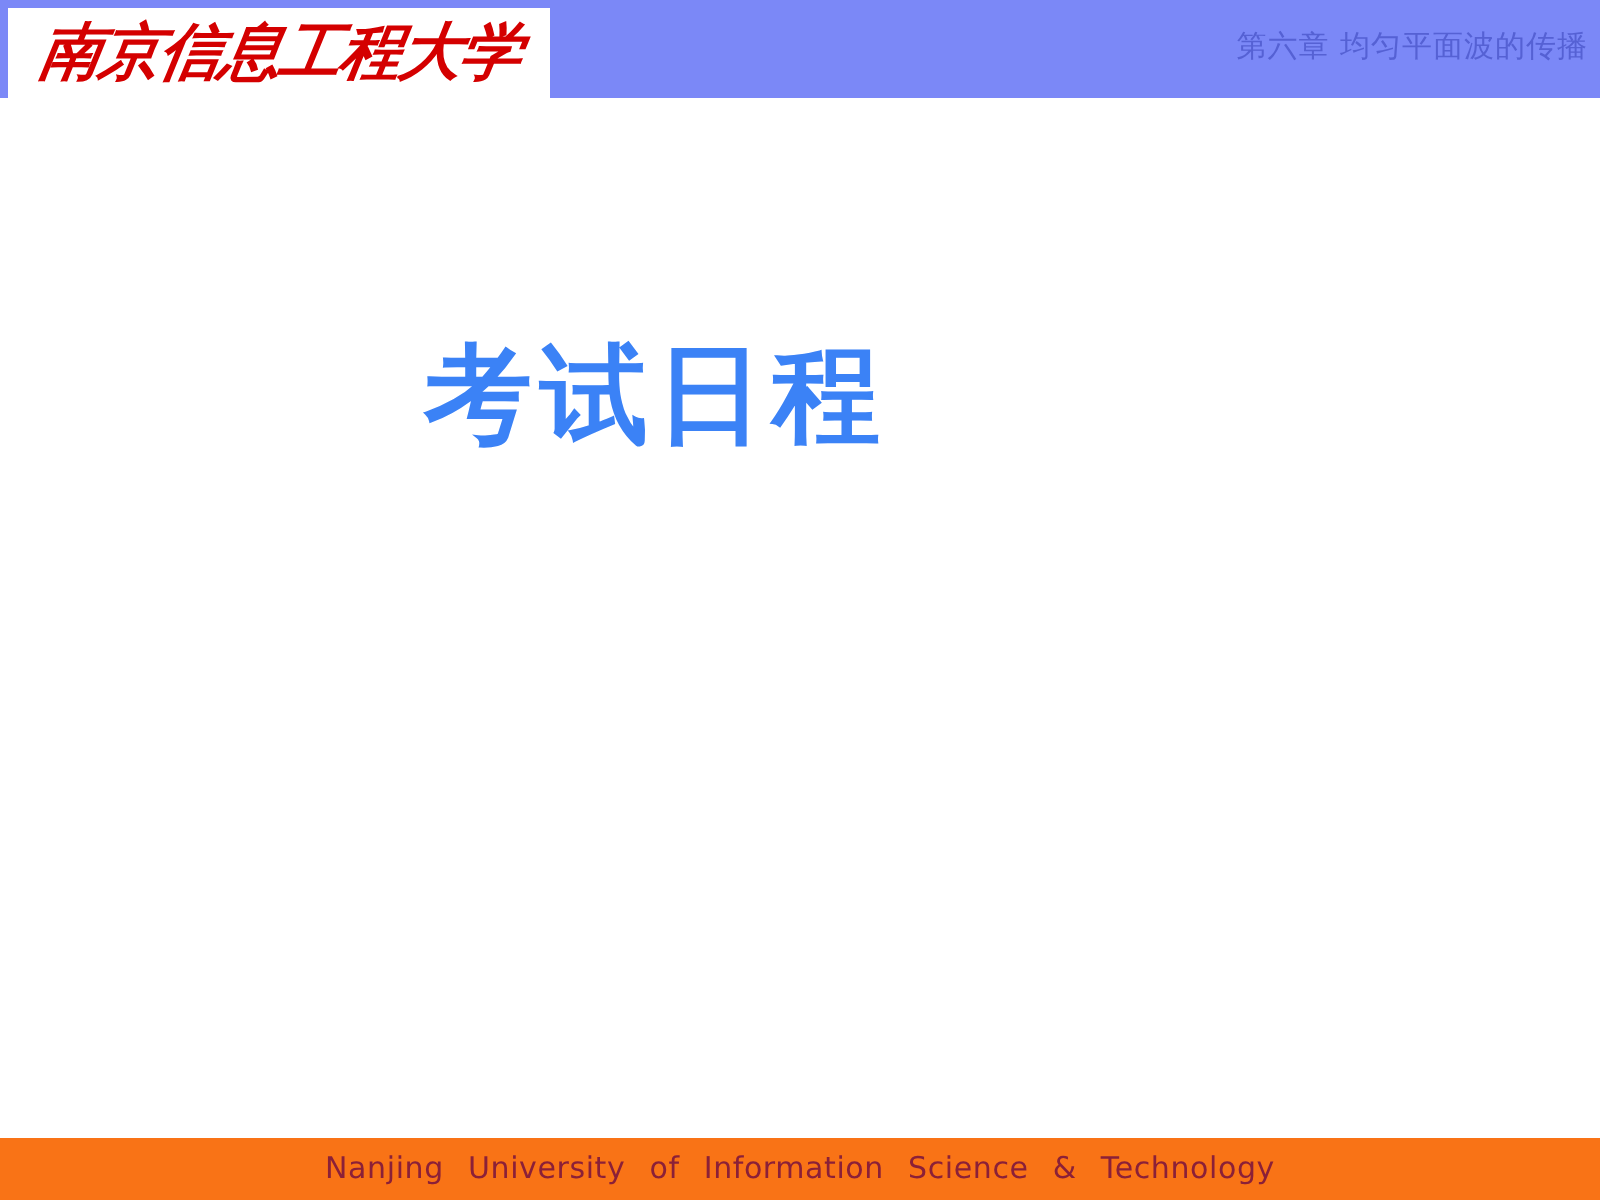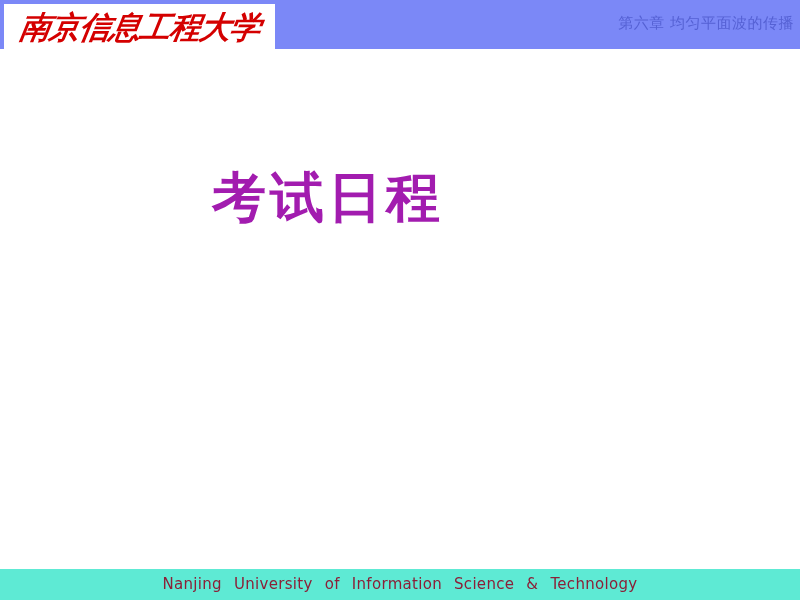--- a/index.html
+++ b/index.html
@@ -71,21 +71,21 @@
   
   .title {
     position: absolute;
     left: 0;
     top: 168px;
     width: 656px;
     text-align: center;
     font-family: "DejaVu Sans", "Liberation Sans", sans-serif;
     font-size: 54px;
     font-weight: bold;
-    color: #a21caf;
+    color: #3b82f6;
     letter-spacing: 4px;
     line-height: 1.1;
   }
 
   .body-block {
     position: absolute;
     left: 0;
     top: 358px;
     width: 800px;
     text-align: center;
@@ -99,21 +99,21 @@
     white-space: nowrap;
   }
 
   
   .footer-band {
     position: absolute;
     left: 0;
     bottom: 0;
     width: 800px;
     height: 31px;
-    background: #5eead4;
+    background: #f97316;
   }
 
   .footer-text {
     position: absolute;
     left: 0;
     top: 0;
     width: 800px;
     height: 31px;
     line-height: 31px;
     text-align: center;

